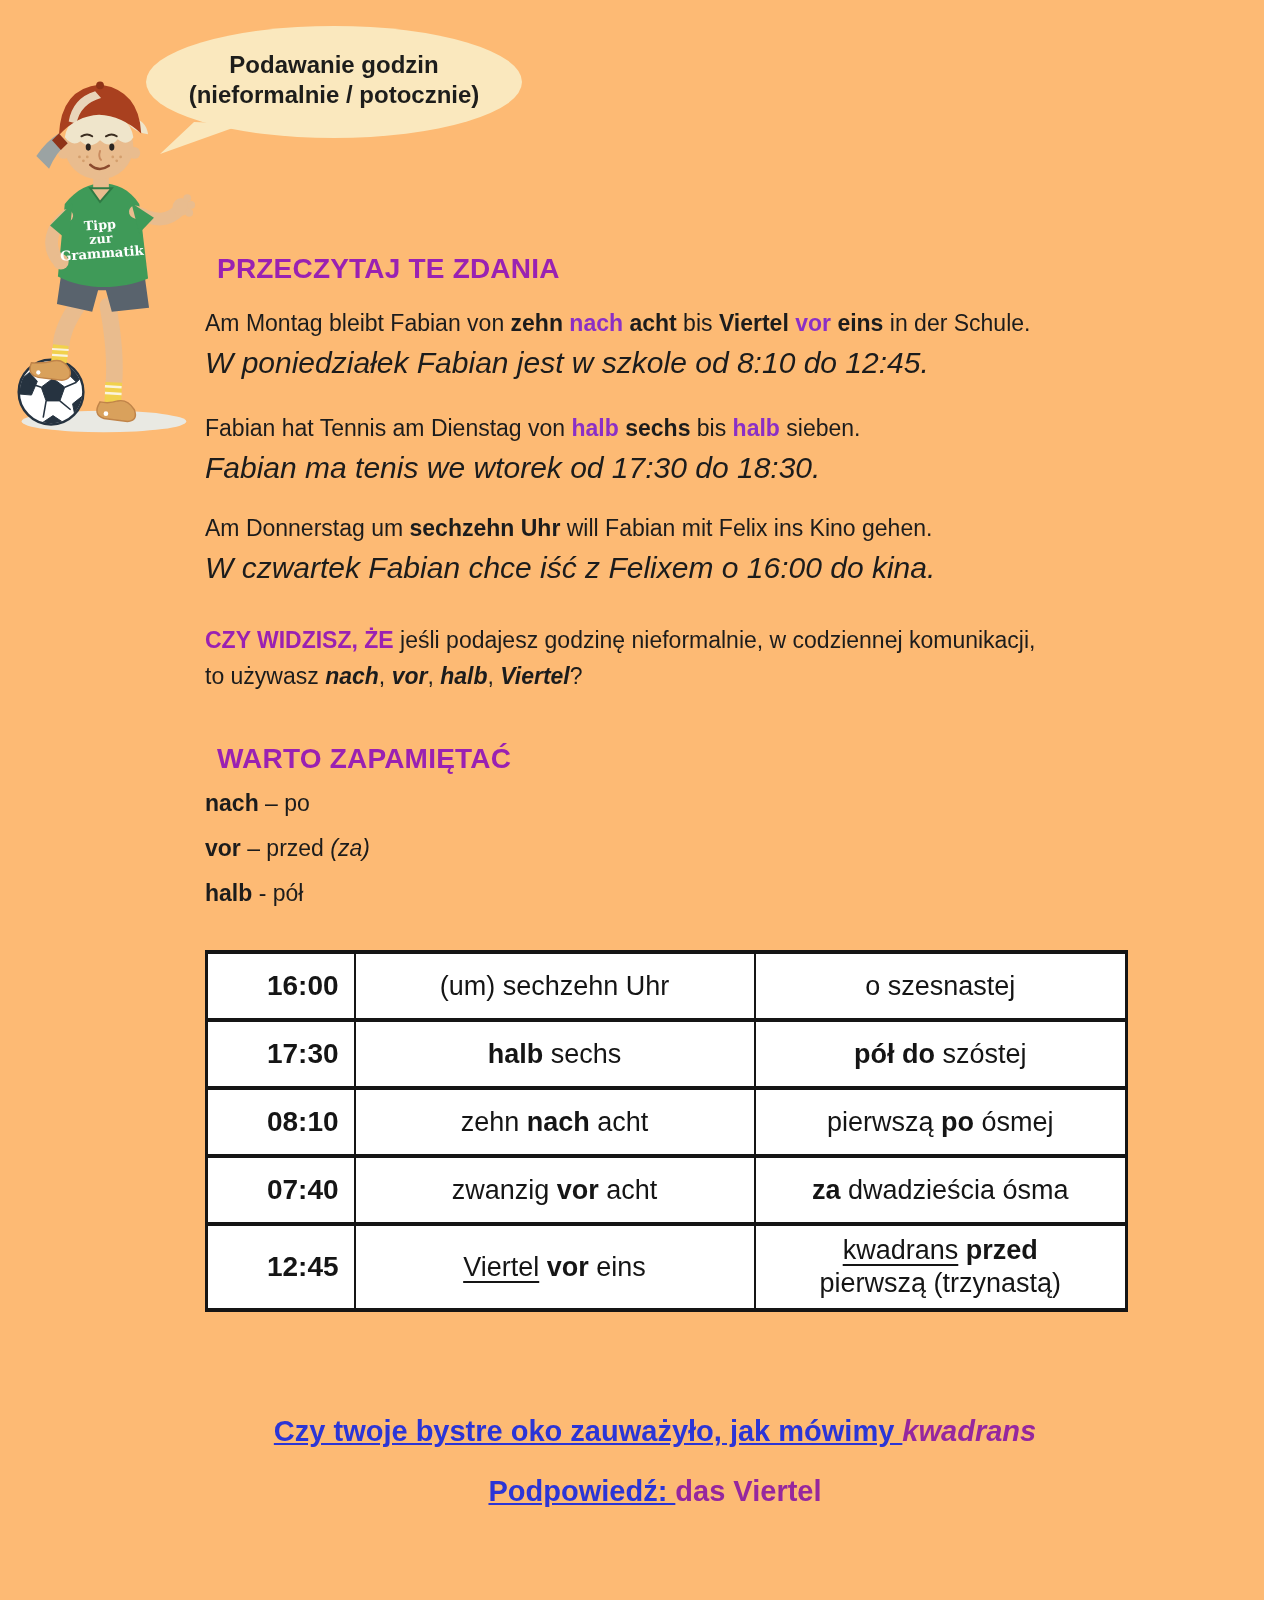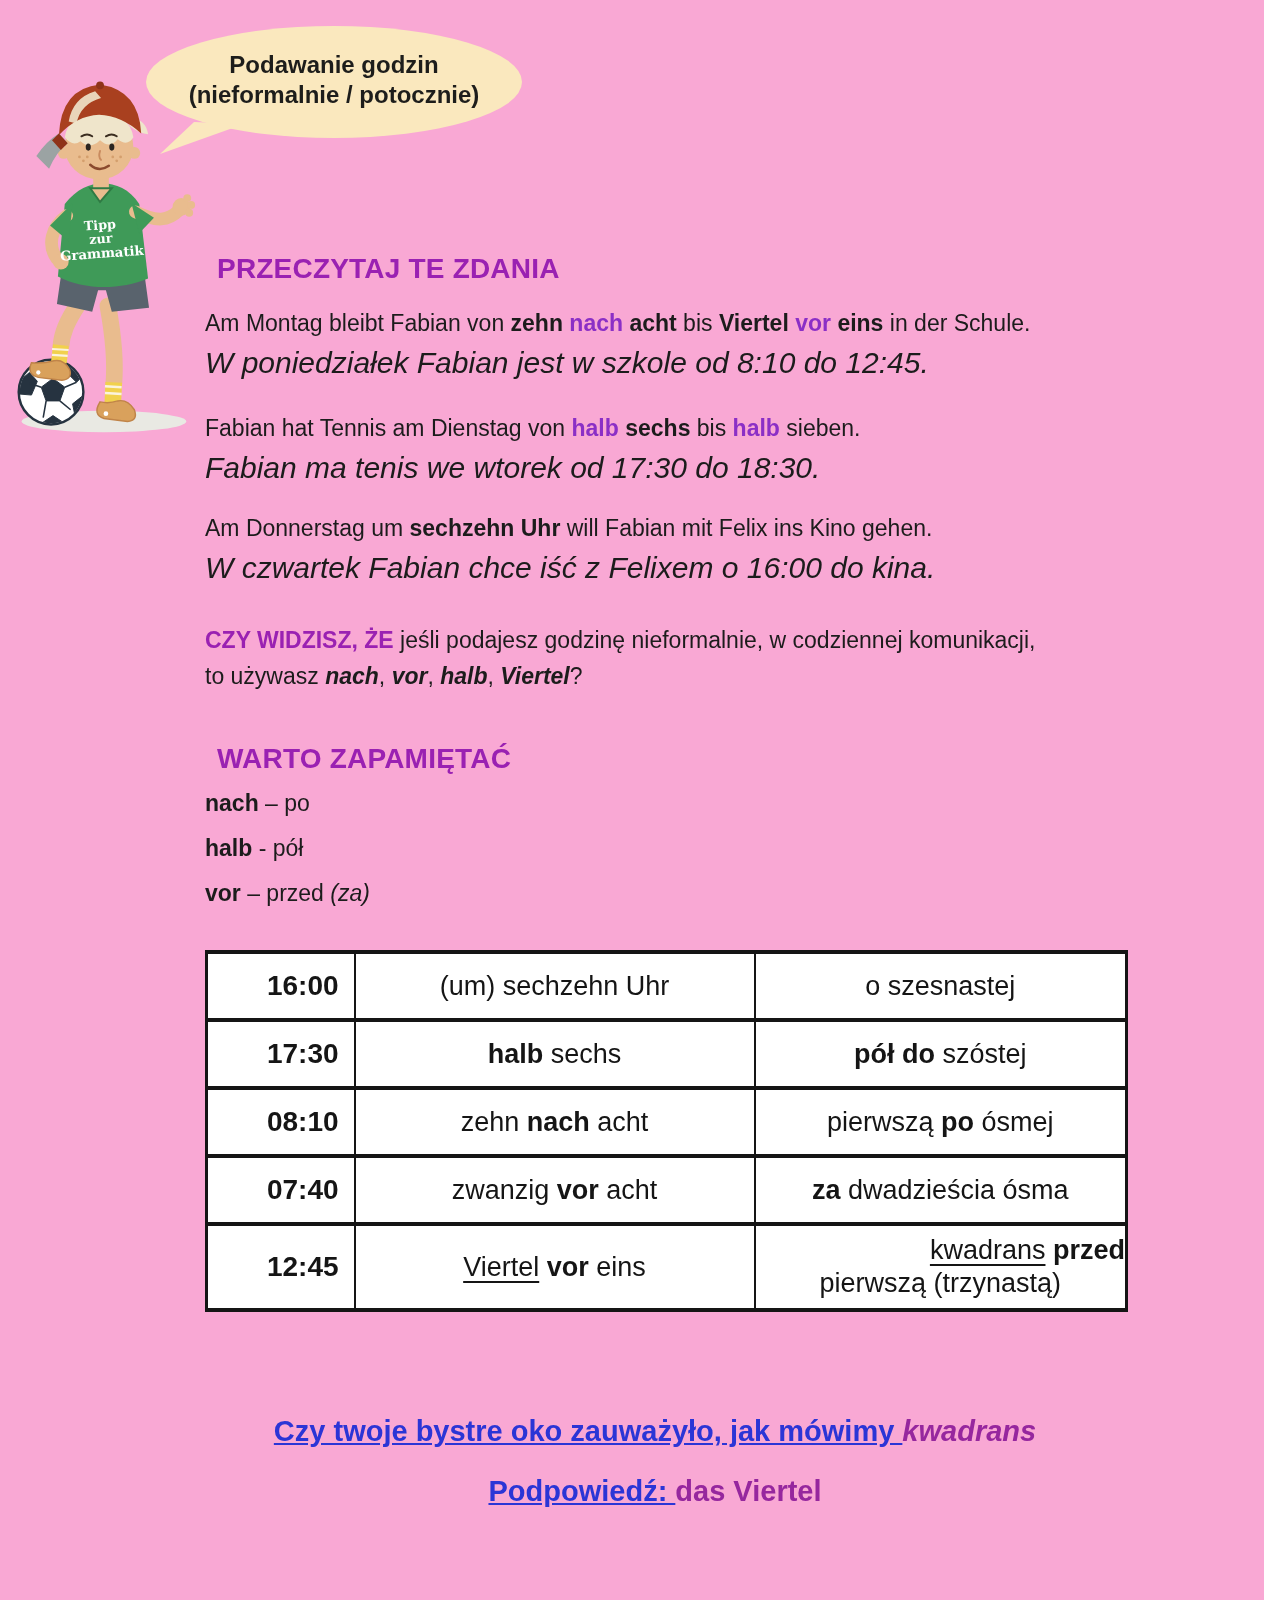--- a/index.html
+++ b/index.html
@@ -6,21 +6,21 @@
     --heading_purple:#9A21B2;
     --inline_purple:#8B2FC6;
     --footer_blue:#2B35D6;
     --footer_purple:#96279E;
     --bubble_bg:#FAE8BE;
     --text:#1c1c1c;
     --border:#151515;
   }
   html,body{margin:0;padding:0;background:#fff;}
   .page{
-    position:relative;width:1264px;height:1600px;background:#f9a8d4;overflow:hidden;
+    position:relative;width:1264px;height:1600px;background:#fdba74;overflow:hidden;
     font-family:"Liberation Sans","DejaVu Sans",sans-serif;color:var(--text);
   }
   
   .bubble{
     position:absolute;left:146px;top:26px;width:376px;height:112px;
     background:var(--bubble_bg);border-radius:50%;
     text-align:center;box-sizing:border-box;padding-top:24px;
   }
   .bubble-line{font-size:24px;font-weight:700;line-height:30px;color:#1d1d1b;}
   .bubble-tail{position:absolute;left:156px;top:122px;width:90px;height:34px;}
@@ -58,21 +58,21 @@
   }
   #time-table td{
     border-left:2.5px solid var(--border);border-right:2.5px solid var(--border);
     border-top:4px solid var(--border);border-bottom:4px solid var(--border);
     text-align:center;vertical-align:middle;font-size:27px;color:var(--border);padding:0;
   }
   #time-table tr{height:68px;}
   #time-table tr.tall{height:86px;}
   #time-table td.time{font-weight:700;font-size:28px;padding-left:44px;}
   #time-table .line2{font-size:27px;line-height:33px;}
-  #time-table .line1{line-height:33px;text-align:right;}
+  #time-table .line1{line-height:33px;}
   
   #footer{position:absolute;left:150px;top:1413px;width:1010px;text-align:center;}
   #footer div{font-size:29px;font-weight:700;line-height:36px;}
   #footer .fl2{margin-top:26px;}
   #footer .fl3{margin-top:24px;}
 </style>
 </head>
 <body>
 
 <div class="page">
@@ -184,22 +184,22 @@
   </div>
 
   <div id="notice">
     <p><span class="ph">CZY WIDZISZ, ŻE </span><span>jeśli podajesz godzinę nieformalnie, w codziennej komunikacji,</span></p>
     <p><span>to używasz </span><span class="bi">nach</span><span>, </span><span class="bi">vor</span><span>, </span><span class="bi">halb</span><span>, </span><span class="bi">Viertel</span><span>?</span></p>
   </div>
 
   <h2 id="remember-heading" class="h-purple">WARTO ZAPAMIĘTAĆ</h2>
   <div id="remember-items">
     <div><span class="b">nach</span><span> – po</span></div>
+    <div><span class="b">vor</span><span> – przed </span><span class="i">(za)</span></div>
     <div><span class="b">halb</span><span> - pół</span></div>
-    <div><span class="b">vor</span><span> – przed </span><span class="i">(za)</span></div>
   </div>
 
   <table id="time-table">
     <colgroup>
         <col style="width:148px">
         <col style="width:400px">
         <col style="width:372px">
       </colgroup>
     <tbody>
       <tr>

